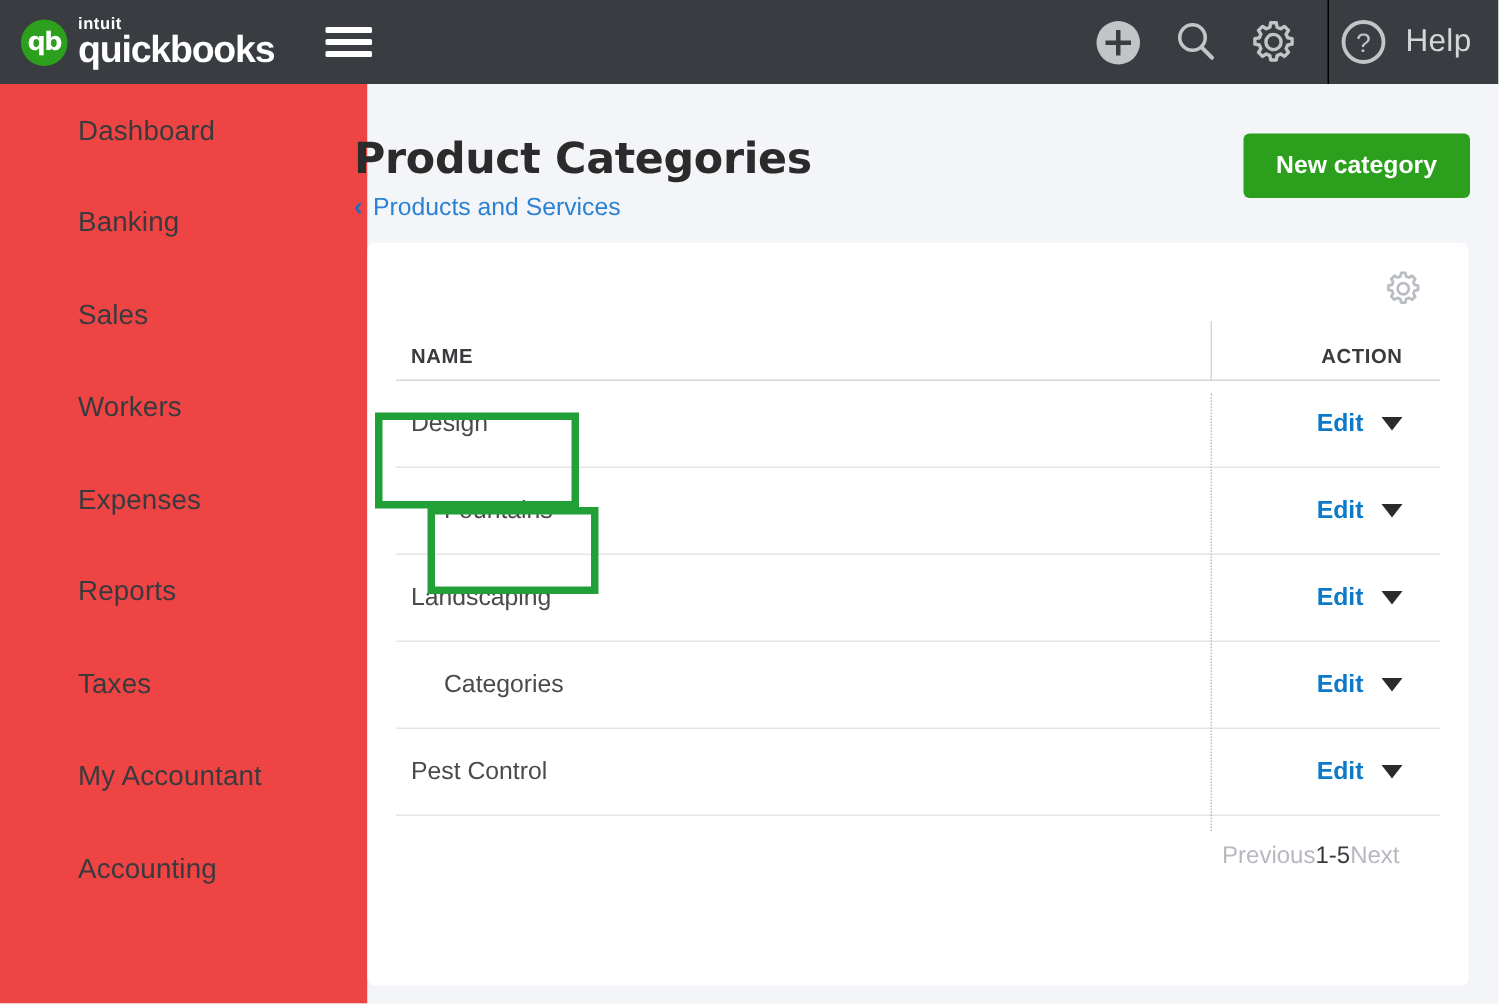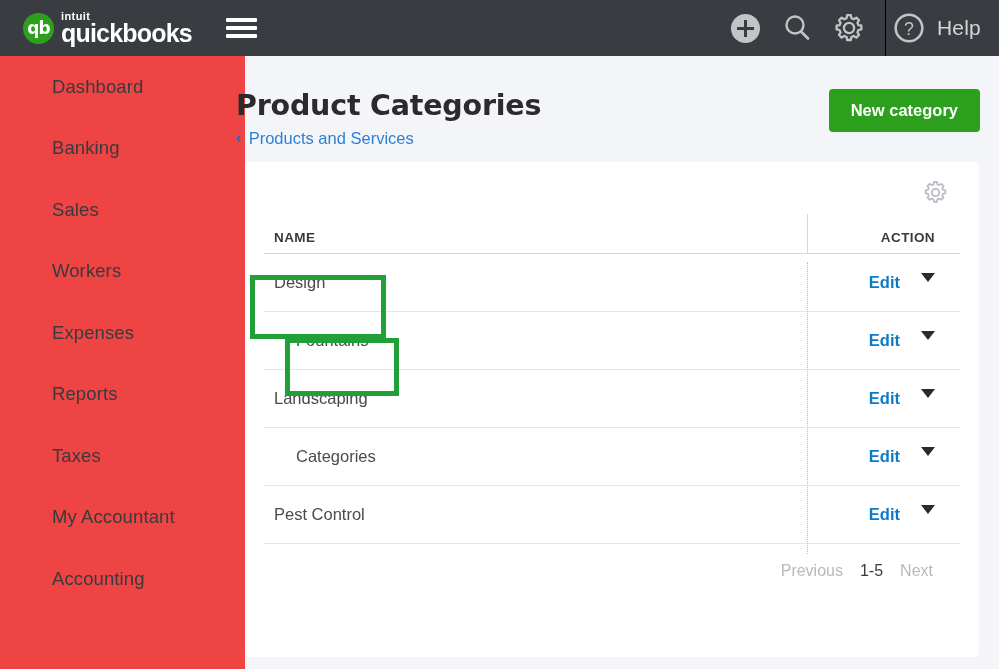--- a/index.html
+++ b/index.html
@@ -10,21 +10,21 @@
     overflow: hidden;
   }
   #app { position: relative; width: 999px; height: 669px; }
 
   
   .topbar {
     position: absolute; left: 0; top: 0; width: 999px; height: 56px;
     background: #393c40;
     display: flex; align-items: center;
   }
-  .logo-wrap { display: flex; align-items: center; margin-left: 23px; }
+  .logo-wrap { display: flex; align-items: center; margin-left: 14px; }
   .logo-circle {
     width: 31px; height: 31px; border-radius: 50%;
     background: #2ca01c; color: #fff;
     display: flex; align-items: center; justify-content: center;
     font-size: 17px; font-weight: bold; letter-spacing: -1px;
     font-family: "DejaVu Sans", sans-serif;
   }
   .logo-text { margin-left: 7px; position: relative; }
   .logo-intuit {
     color: #fff; font-size: 11px; font-weight: bold;
@@ -126,42 +126,42 @@
   .row {
     display: flex; align-items: center; height: 58px;
     border-bottom: 1px solid #e3e5e8;
   }
   .row:last-of-type { border-bottom: 1px solid #d4d7dc; }
   .cell-name {
     flex: 1; font-size: 16.5px; color: #4a4a4a; padding-left: 10px;
   }
   .cell-name.sub { padding-left: 32px; }
   .cell-action {
-    width: 145px; display: flex; 
-    justify-content: flex-end; padding-right: 25px; gap: 21px;
+    width: 145px; display: flex; align-items: center;
+    justify-content: flex-end; padding-right: 25px; gap: 12px;
   }
   .edit-link {
     color: #0d7ac9; font-size: 16.5px; font-weight: bold; cursor: pointer;
   }
   .caret {
     width: 0; height: 0; cursor: pointer;
     border-left: 7px solid transparent; border-right: 7px solid transparent;
     border-top: 9px solid #2b2b2b;
   }
   .vsep-solid {
     position: absolute; left: 562px; top: 0; width: 1px; height: 40px;
     background: #d4d7dc;
   }
   .vsep-dotted {
     position: absolute; left: 562px; top: 48px; width: 0; height: 292px;
     border-left: 1px dotted #b9bcc2;
   }
   .pagination {
     display: flex; align-items: center; justify-content: flex-end;
-    gap: 17px; padding: 18px 27px 0 0; font-size: 16px;
+    padding: 18px 27px 0 0; font-size: 16px;
   }
   .pg-disabled { color: #b6b9bf; cursor: default; }
   .pg-current { color: #393a3d; }
 
   
   .annot {
     position: absolute; border: 5px solid #21a038; pointer-events: none;
   }
   #annot-design   { left: 250px; top: 275px; width: 136px; height: 64px; }
   #annot-fountains{ left: 285px; top: 338px; width: 114px; height: 58px; }

